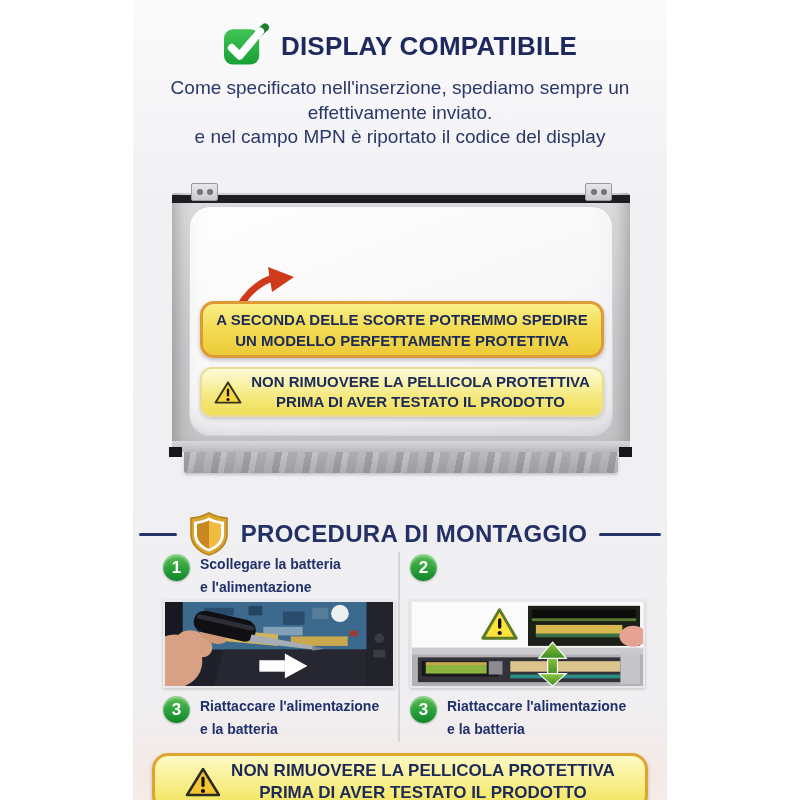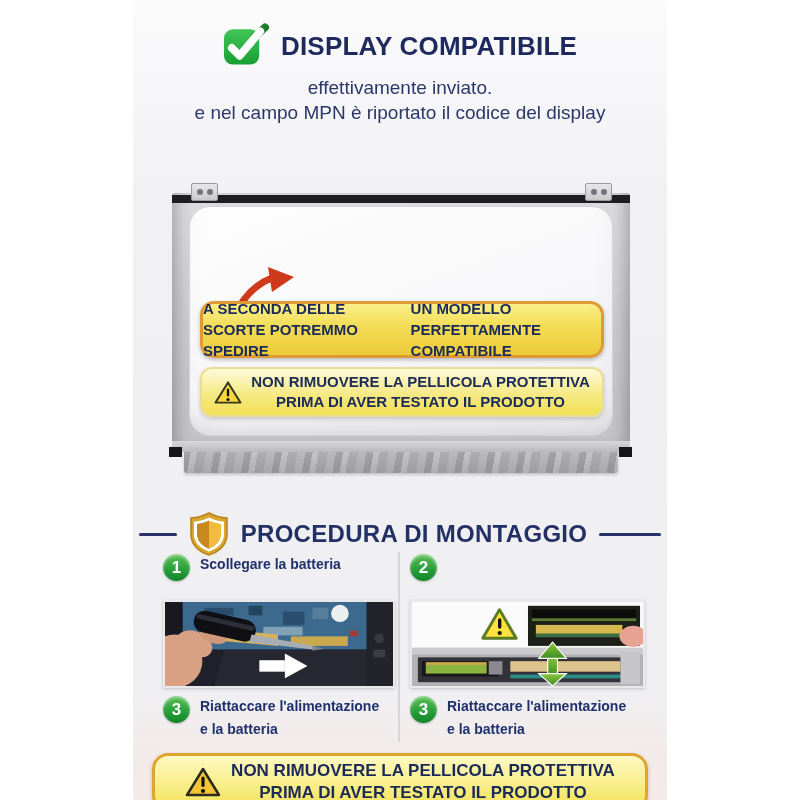--- a/index.html
+++ b/index.html
@@ -32,21 +32,21 @@
   .nub{width:13px;height:10px;background:#17171b;}
   .foil{left:184px;top:450px;width:434px;height:23px;border-radius:3px;
       background:repeating-linear-gradient(100deg,#c3c3c6 0 7px,#e9e9eb 7px 13px,#cfcfd2 13px 22px,#dedee1 22px 30px),
                  linear-gradient(180deg,#d8d8da,#c0c0c3);
       background-blend-mode:multiply;box-shadow:0 2px 3px rgba(0,0,0,.18);}
 
   
   .banner-stock{left:200px;top:301px;width:404px;height:57px;box-sizing:border-box;
       border:3px solid #e09a35;border-radius:14px;
       background:linear-gradient(180deg,#faf089 0%,#f3dc55 45%,#eccb38 100%);
-      display:flex;align-items:center;justify-content:center;
+      display:flex;flex-direction:column;align-items:center;justify-content:center;
       font-size:15px;font-weight:bold;color:#1c2a58;line-height:21px;box-shadow:0 2px 4px rgba(0,0,0,.25);}
   .banner-film{left:200px;top:367px;width:404px;height:50px;box-sizing:border-box;
       border:2px solid #e9dd92;border-radius:12px;
       background:linear-gradient(180deg,#fdfbd8 0%,#f7ecia 50%,#f1df57 100%);
       background:linear-gradient(180deg,#fdfbd8 0%,#f5e87e 60%,#f1df57 100%);
       display:flex;align-items:center;justify-content:center;gap:9px;
       font-size:15px;font-weight:bold;color:#1c2a58;line-height:20px;box-shadow:0 2px 4px rgba(0,0,0,.18);}
   .banner-film .txt{text-align:center;}
 
   
@@ -90,20 +90,21 @@
         </defs>
         <rect x="1" y="3" width="36" height="36" rx="9" fill="url(#gchk)"></rect>
         <path d="M33 10 L43 1" stroke="#1c7e2d" stroke-width="8" stroke-linecap="round" fill="none"></path>
         <path d="M9 22 L17 30 L38 5" stroke="#ffffff" stroke-width="8" stroke-linecap="round" stroke-linejoin="round" fill="none"></path>
       </svg>
     </span>
     <span class="page-title">DISPLAY COMPATIBILE</span>
   </div>
 
   <div class="abs intro">
+    <div>Come specificato nell'inserzione, spediamo sempre un</div>
     <div>effettivamente inviato.</div>
     <div>e nel campo MPN è riportato il codice del display</div>
   </div>
 
   <div class="abs foil"></div>
   <div class="abs panel-body"></div>
   <div class="abs top-strip"></div>
   <div class="abs screen"></div>
   <div class="abs bottom-bar" style="left:172px;top:441px;"></div>
   <div class="abs nub" style="left:169px;top:447px;"></div>
@@ -119,21 +120,21 @@
 
   <span class="abs" style="left:226px;top:266px;width:82px;height:52px;">
     <svg width="82" height="52" viewBox="0 0 82 52">
       <path d="M8 52 Q 20 22 46 12" stroke="#cf3a1b" stroke-width="7" fill="none" stroke-linecap="round"></path>
       <polygon points="42,1 68,11 46,26" fill="#cf3a1b"></polygon>
     </svg>
   </span>
 
   <div class="abs banner-stock">
     <div>A SECONDA DELLE SCORTE POTREMMO SPEDIRE</div>
-    <div>UN MODELLO PERFETTAMENTE COMPATIBILE</div>
+    <div>UN MODELLO PERFETTAMENTE PROTETTIVA</div>
   </div>
   <div class="abs banner-film">
     <span style="display:block;width:28px;height:25px;">
       <svg width="28" height="25" viewBox="0 0 36 32">
         <path d="M18 3 L34 29 H2 Z" fill="#f7d73b" stroke="#33331f" stroke-width="2.5" stroke-linejoin="round"></path>
         <rect x="16.5" y="11" width="3" height="10" rx="1.5" fill="#111"></rect>
         <circle cx="18" cy="25" r="2" fill="#111"></circle>
       </svg>
     </span>
     <span class="txt">
@@ -155,20 +156,21 @@
     <span class="proc-title">PROCEDURA DI MONTAGGIO</span>
     <span class="rule" style="width:62px;"></span>
   </div>
 
   <div class="abs divider"></div>
 
   <div class="abs step" style="left:163px;top:553px;width:232px;">
     <span class="step-num">1</span>
     <span class="step-txt">
       <div>Scollegare la batteria</div>
+      <div>e l'alimentazione</div>
     </span>
   </div>
 
   <div class="abs step" style="left:410px;top:553px;width:235px;">
     <span class="step-num">2</span>
   </div>
 
   <div class="abs photo" style="left:163px;top:600px;width:232px;height:88px;">
     <svg width="228" height="84" viewBox="0 0 232 88" preserveAspectRatio="none">
       <rect width="232" height="88" fill="#181820"></rect>

